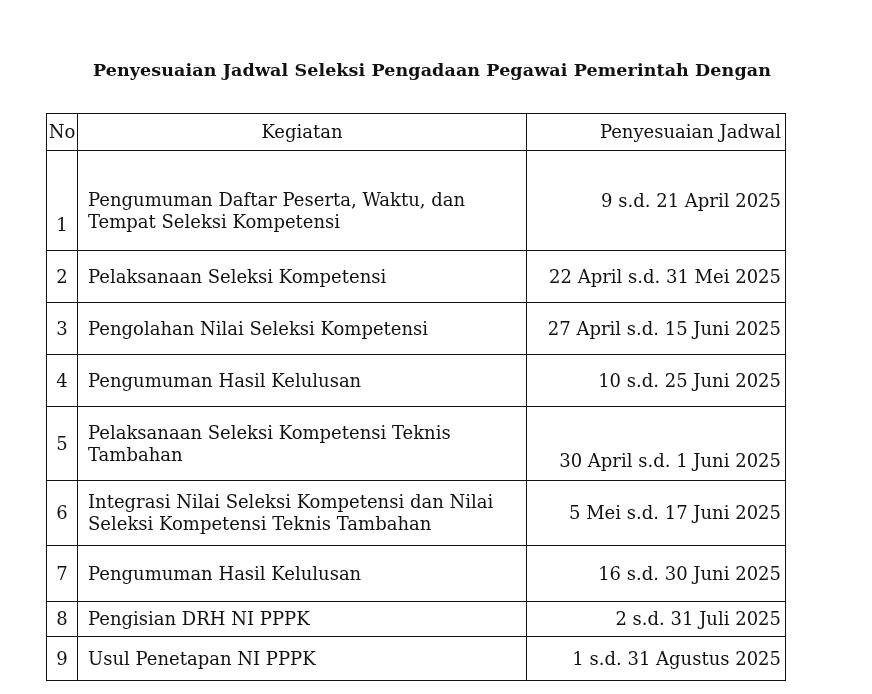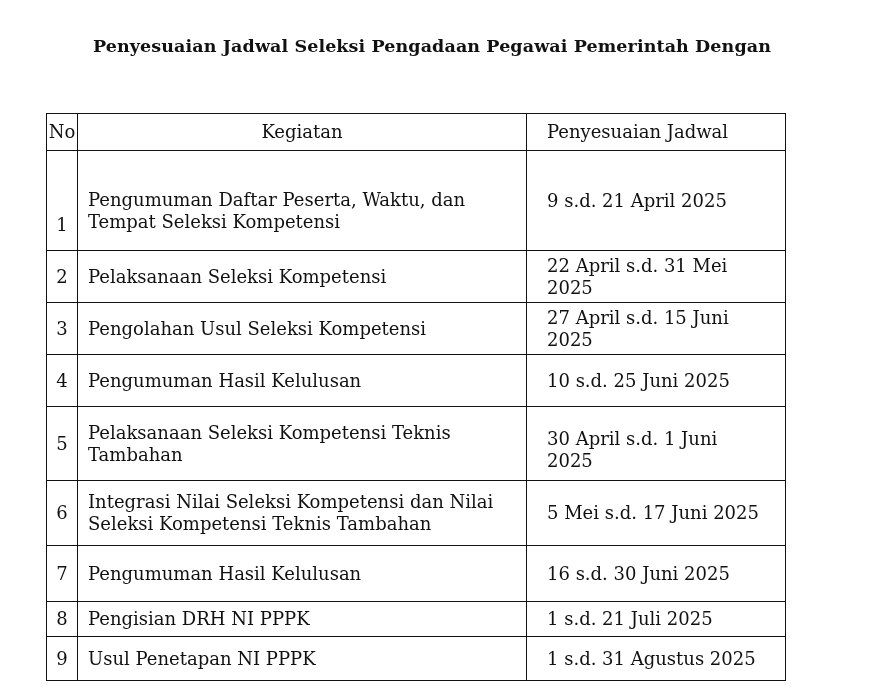--- a/index.html
+++ b/index.html
@@ -19,21 +19,21 @@
       position: absolute;
       left: 0;
       top: 33px;
       width: 864px;
       text-align: center;
       font-weight: bold;
       font-size: 17.5px;
       line-height: 27px;
       letter-spacing: 0.1px;
     }
-    .title span { display: block; }
+    .title span { display: block; margin-top: 24px; }
     table.schedule {
       position: absolute;
       left: 46px;
       top: 113px;
       width: 740px;
       border-collapse: collapse;
       font-size: 18px;
       line-height: 22px;
     }
     table.schedule th, table.schedule td {
@@ -46,21 +46,21 @@
       height: 36px;
       text-align: center;
     }
     table.schedule th.col-no, table.schedule td.col-no {
       width: 30px;
       text-align: center;
       padding: 0;
     }
     table.schedule th.col-kegiatan { width: 432px; }
     table.schedule td.col-kegiatan { text-align: left; padding-left: 10px; }
-    table.schedule td.col-jadwal, table.schedule th.col-jadwal { text-align: left; padding: 0 20px; }
+    table.schedule td.col-jadwal, table.schedule th.col-jadwal { text-align: right; padding: 0 4px; }
     tr.row-1 td { height: 79px; }
     tr.row-1 td.col-no { vertical-align: bottom; padding-bottom: 14px; }
     tr.row-1 td.col-kegiatan { padding-top: 20px; }
     tr.row-2 td, tr.row-3 td, tr.row-4 td { height: 51px; }
     tr.row-5 td { height: 65px; }
     tr.row-5 td.col-jadwal { vertical-align: bottom; padding-bottom: 8px; }
     tr.row-6 td { height: 64px; }
     tr.row-7 td { height: 55px; }
     tr.row-8 td { height: 34px; }
     tr.row-9 td { height: 43px; }
@@ -90,21 +90,21 @@
       </td>
       <td class="col-jadwal">9 s.d. 21 April 2025</td>
     </tr>
     <tr class="row-2 thick-top">
       <td class="col-no">2</td>
       <td class="col-kegiatan">Pelaksanaan Seleksi Kompetensi</td>
       <td class="col-jadwal">22 April s.d. 31 Mei 2025</td>
     </tr>
     <tr class="row-3 thick-top">
       <td class="col-no">3</td>
-      <td class="col-kegiatan">Pengolahan Usul Seleksi Kompetensi</td>
+      <td class="col-kegiatan">Pengolahan Nilai Seleksi Kompetensi</td>
       <td class="col-jadwal">27 April s.d. 15 Juni 2025</td>
     </tr>
     <tr class="row-4 thick-top">
       <td class="col-no">4</td>
       <td class="col-kegiatan">Pengumuman Hasil Kelulusan</td>
       <td class="col-jadwal">10 s.d. 25 Juni 2025</td>
     </tr>
     <tr class="row-5 thick-top">
       <td class="col-no">5</td>
       <td class="col-kegiatan">
@@ -122,21 +122,21 @@
       <td class="col-jadwal">5 Mei s.d. 17 Juni 2025</td>
     </tr>
     <tr class="row-7 thick-top">
       <td class="col-no">7</td>
       <td class="col-kegiatan">Pengumuman Hasil Kelulusan</td>
       <td class="col-jadwal">16 s.d. 30 Juni 2025</td>
     </tr>
     <tr class="row-8">
       <td class="col-no">8</td>
       <td class="col-kegiatan">Pengisian DRH NI PPPK</td>
-      <td class="col-jadwal">1 s.d. 21 Juli 2025</td>
+      <td class="col-jadwal">2 s.d. 31 Juli 2025</td>
     </tr>
     <tr class="row-9 thick-top">
       <td class="col-no">9</td>
       <td class="col-kegiatan">Usul Penetapan NI PPPK</td>
       <td class="col-jadwal">1 s.d. 31 Agustus 2025</td>
     </tr>
   </tbody>
 </table>
 
 </body></html>

